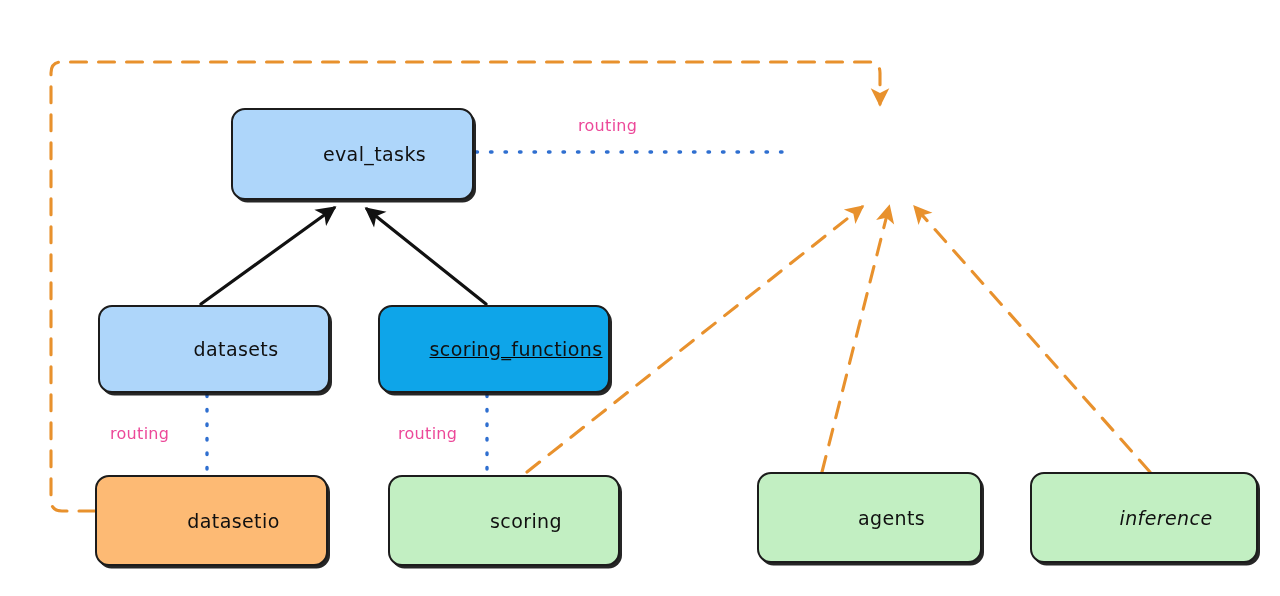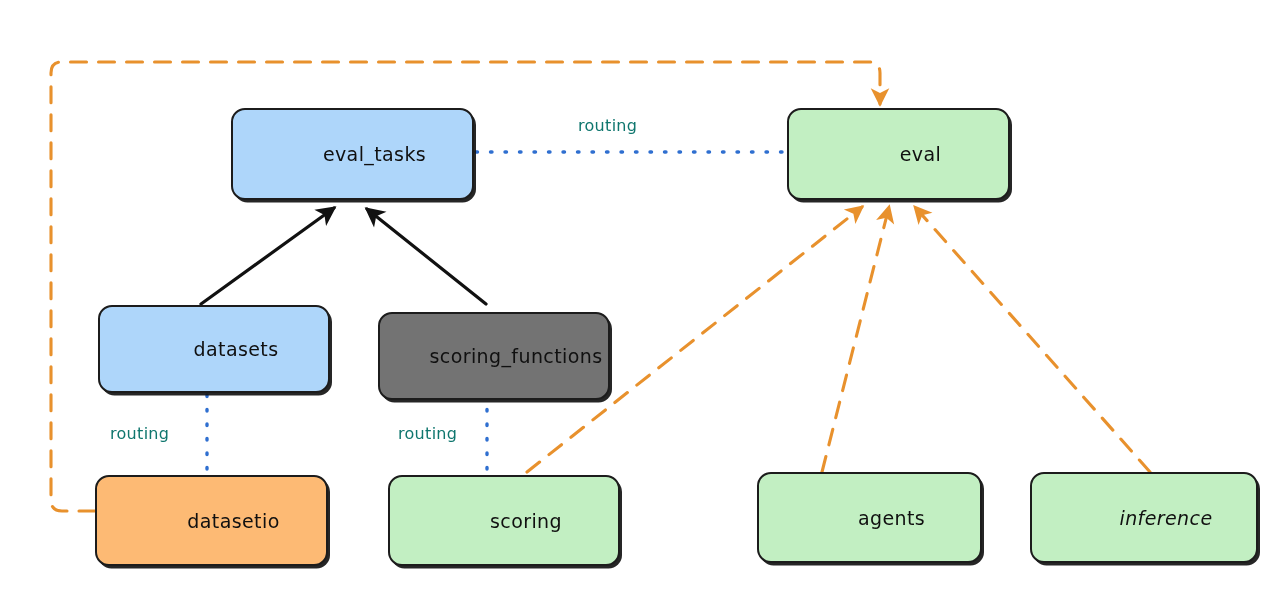--- a/index.html
+++ b/index.html
@@ -41,21 +41,21 @@
     font-family: "DejaVu Sans", sans-serif;
     font-size: 19px;
     color: #101010;
     letter-spacing: 0.4px;
     white-space: nowrap;
   }
   .edge-label {
     position: absolute;
     font-family: "DejaVu Sans", sans-serif;
     font-size: 16px;
-    color: #0f766e;
+    color: #ec4899;
     white-space: nowrap;
     letter-spacing: 0.3px;
     text-align: center;
   }
 </style>
 </head>
 <body>
 
 <div id="diagram-root">
 
@@ -86,29 +86,26 @@
 
     <path d="M 207 395 L 207 473" fill="none" stroke="#2f6fd0" stroke-width="3.4" stroke-dasharray="1.5 13" stroke-linecap="round"></path>
 
     <path d="M 487 395 L 487 473" fill="none" stroke="#2f6fd0" stroke-width="3.4" stroke-dasharray="1.5 13" stroke-linecap="round"></path>
   </svg>
 
   <div class="node" style="left:231px; top:108px; width:243px; height:92px; background:#aed6fa;">
     <span class="node-label">eval_tasks</span>
   </div>
 
-  <div class="node" style="left:787px; top:108px; width:223px; height:92px; background:#c2efc2;">
-    <span class="node-label">eval</span>
-  </div>
 
   <div class="node" style="left:98px; top:305px; width:232px; height:88px; background:#aed6fa;">
     <span class="node-label">datasets</span>
   </div>
 
-  <div class="node" style="left:378px; top:312px; width:232px; height:88px; background:#737373;">
+  <div class="node" style="left:378px; top:305px; width:232px; height:88px; background:#0ea5e9;text-decoration:underline;">
     <span class="node-label">scoring_functions</span>
   </div>
 
   <div class="node" style="left:95px; top:475px; width:233px; height:91px; background:#fdba74;">
     <span class="node-label">datasetio</span>
   </div>
 
   <div class="node" style="left:388px; top:475px; width:232px; height:91px; background:#c2efc2;">
     <span class="node-label">scoring</span>
   </div>

